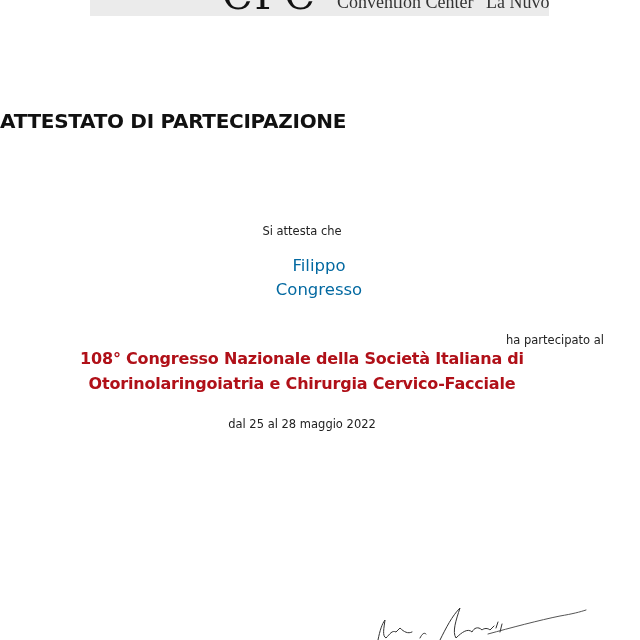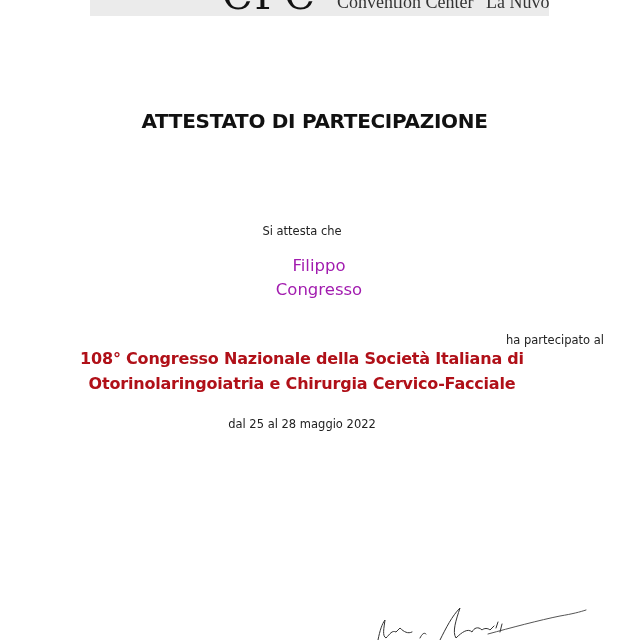--- a/index.html
+++ b/index.html
@@ -18,26 +18,26 @@
       font-family: "DejaVu Serif", "Liberation Serif", serif;
       font-size: 40px; line-height: 34px; color: #111; letter-spacing: 2px;
     }
     .venue-text {
       position: absolute; left: 247px; top: -8px;
       font-family: "Liberation Serif", "DejaVu Serif", serif;
       font-size: 18px; line-height: 20px; color: #333; white-space: nowrap;
     }
     .title {
       position: absolute; left: 0; width: 629px; top: 109px;
-      text-align: center; font-weight: bold; font-size: 20px; color: #111;
+      text-align: left; font-weight: bold; font-size: 20px; color: #111;
       font-family: "DejaVu Sans", sans-serif; letter-spacing: -0.3px;
     }
     .center { position: absolute; left: 0; width: 604px; text-align: center; }
     .small { font-size: 11.5px; color: #222; }
-    .name { font-size: 16.5px; line-height: 24px; color: #a21caf; padding-left: 34px; }
+    .name { font-size: 16.5px; line-height: 24px; color: #0369a1; padding-left: 34px; }
     .congress {
       font-size: 16px; line-height: 25px; font-weight: bold; color: #b01018;
       letter-spacing: -0.2px;
     }
     .info { font-size: 11.5px; line-height: 17px; color: #222; }
     .signature { position: absolute; left: 360px; top: 598px; }
   </style>
 </head>
 <body>
 

